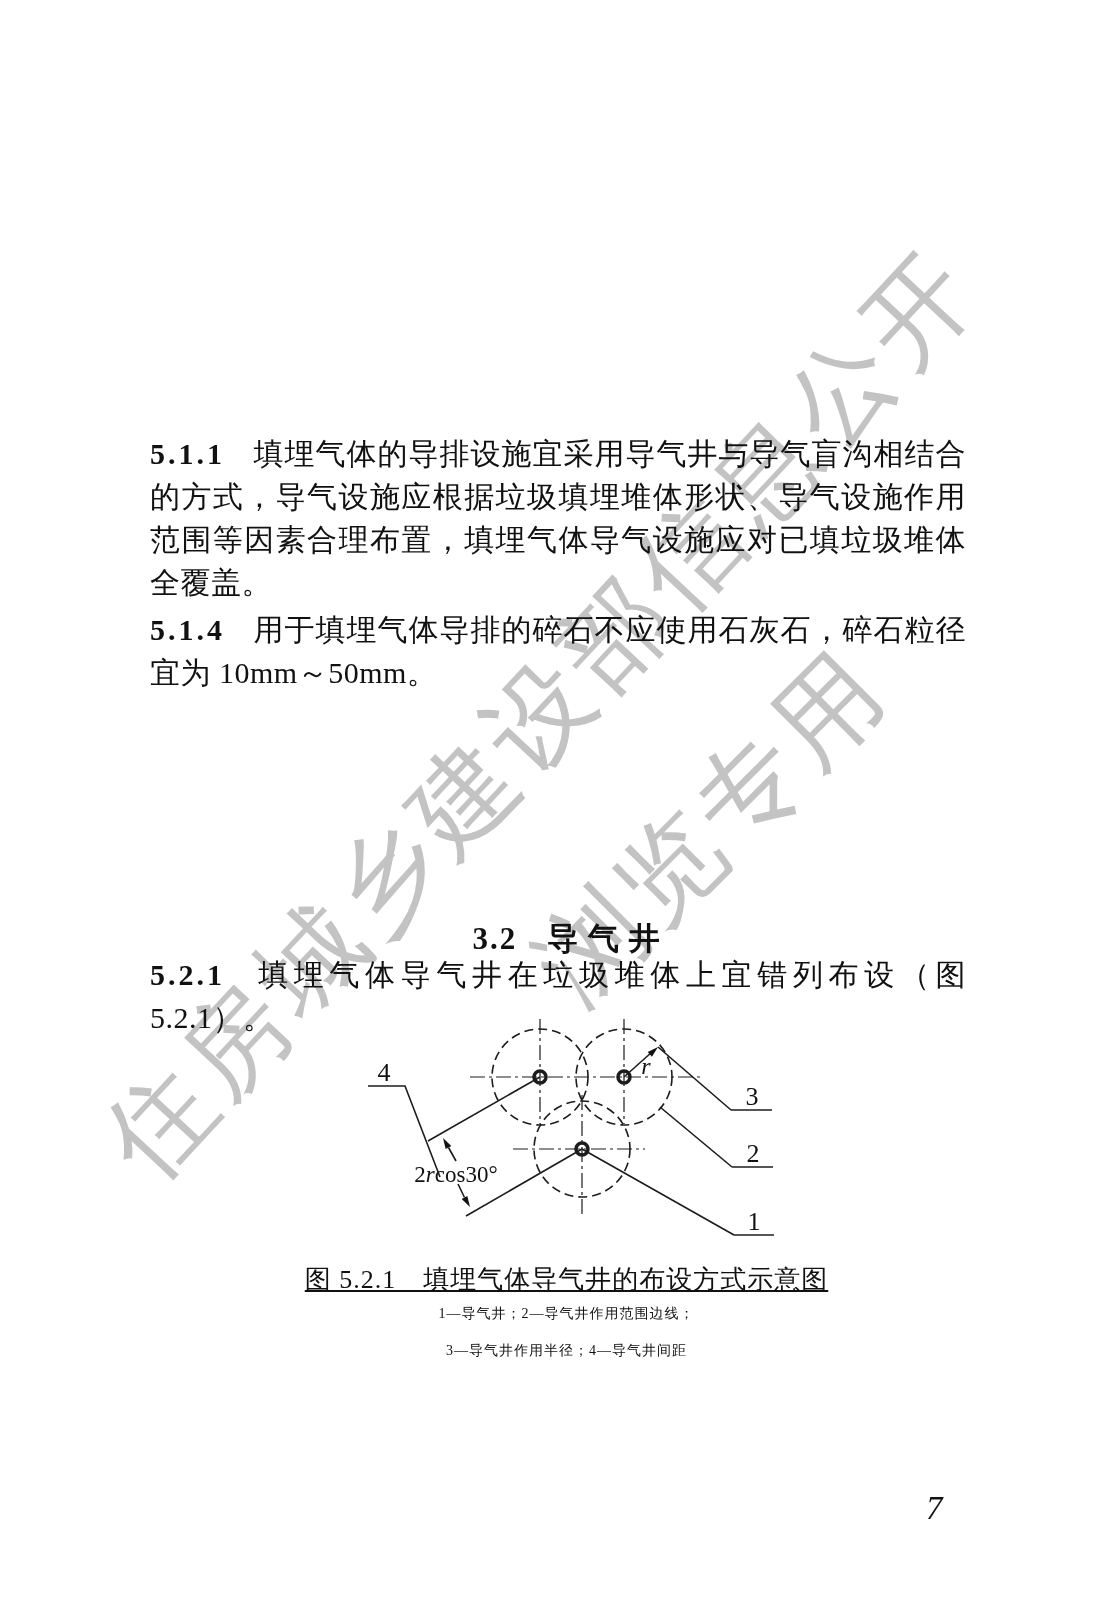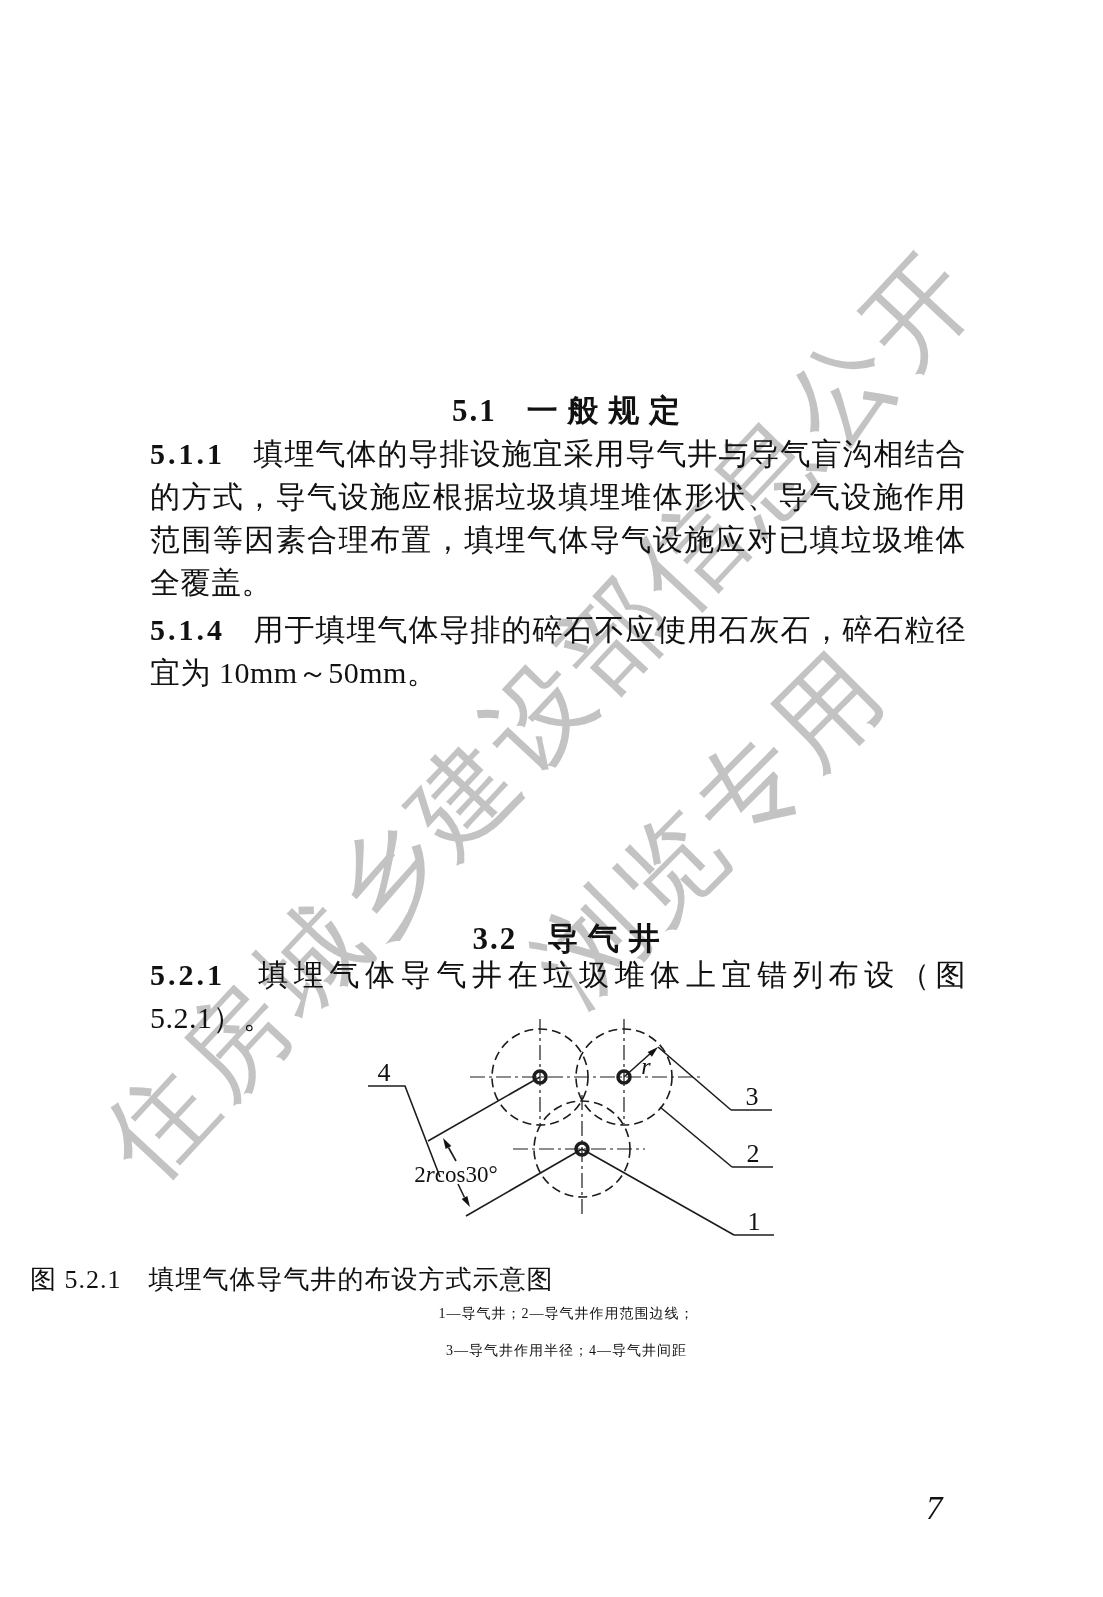--- a/index.html
+++ b/index.html
@@ -32,39 +32,36 @@
   .body1 { top:432px; }
   .body2 { top:953px; }
   .clause { margin:0; }
   .clause .cnum { font-weight:bold; letter-spacing:3px; margin-right:28px; }
   .mb4 { margin-bottom:4px; } .mb2 { margin-bottom:2px; }
   
   .figure { left:330px; top:1005px; width:480px; height:250px; }
   .fig-stroke { stroke:#1c1c1c; fill:none; }
   .fig-text { font-family:"Liberation Serif","DejaVu Serif",serif; fill:#111; }
   
-  .caption { left:30px; top:1262px; width:1073px; text-align:left;
-             font-size:26px; letter-spacing:1px; }
+  .caption { left:30px; top:1262px; width:1073px; text-align:center;
+             font-size:26px; letter-spacing:1px;text-decoration:underline; }
   .legend  { left:30px; width:1073px; text-align:center;
              font-size:14px; letter-spacing:1px; }
   .lg1 { top:1305px; } .lg2 { top:1342px; }
   .pagenum { left:926px; top:1490px; font-size:33px; font-style:italic; }
 </style>
 </head>
 <body>
 
 <div class="page">
 
   <div class="watermark wm1">住房城乡建设部信息公开</div>
   <div class="watermark wm2">浏览专用</div>
 
 
-  <h2 class="layer sec sec1">
-    <span class="num">5.1</span><span>一 般 规 定</span>
-  </h2>
 
   <div class="layer body body1">
     <p class="clause mb4"><span class="cnum">5.1.1</span><span>填埋气体的导排设施宜采用导气井与导气盲沟相结合的方式，导气设施应根据垃圾填埋堆体形状、导气设施作用范围等因素合理布置，填埋气体导气设施应对已填垃圾堆体全覆盖。</span></p>
     <p class="clause"><span class="cnum">5.1.4</span><span>用于填埋气体导排的碎石不应使用石灰石，碎石粒径宜为 10mm～50mm。</span></p>
   </div>
 
   <h2 class="layer sec sec2">
     <span class="num">3.2</span><span>导 气 井</span>
   </h2>
 

